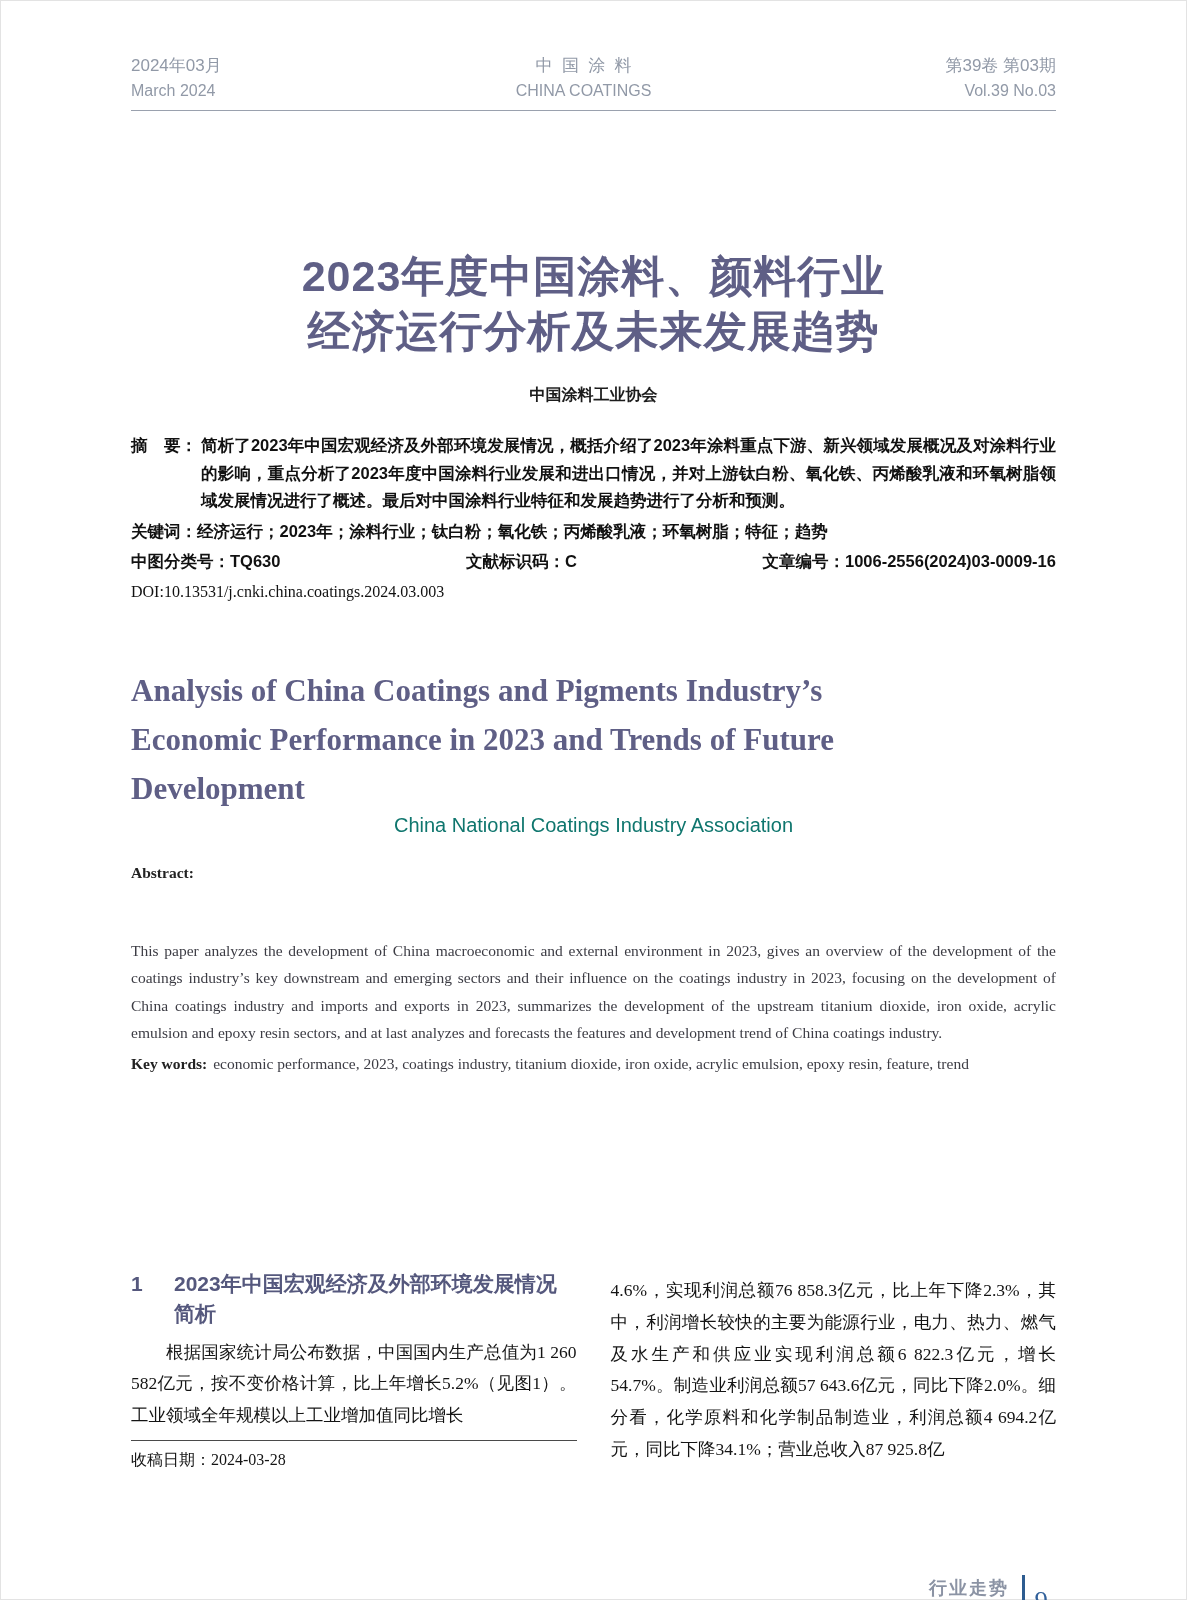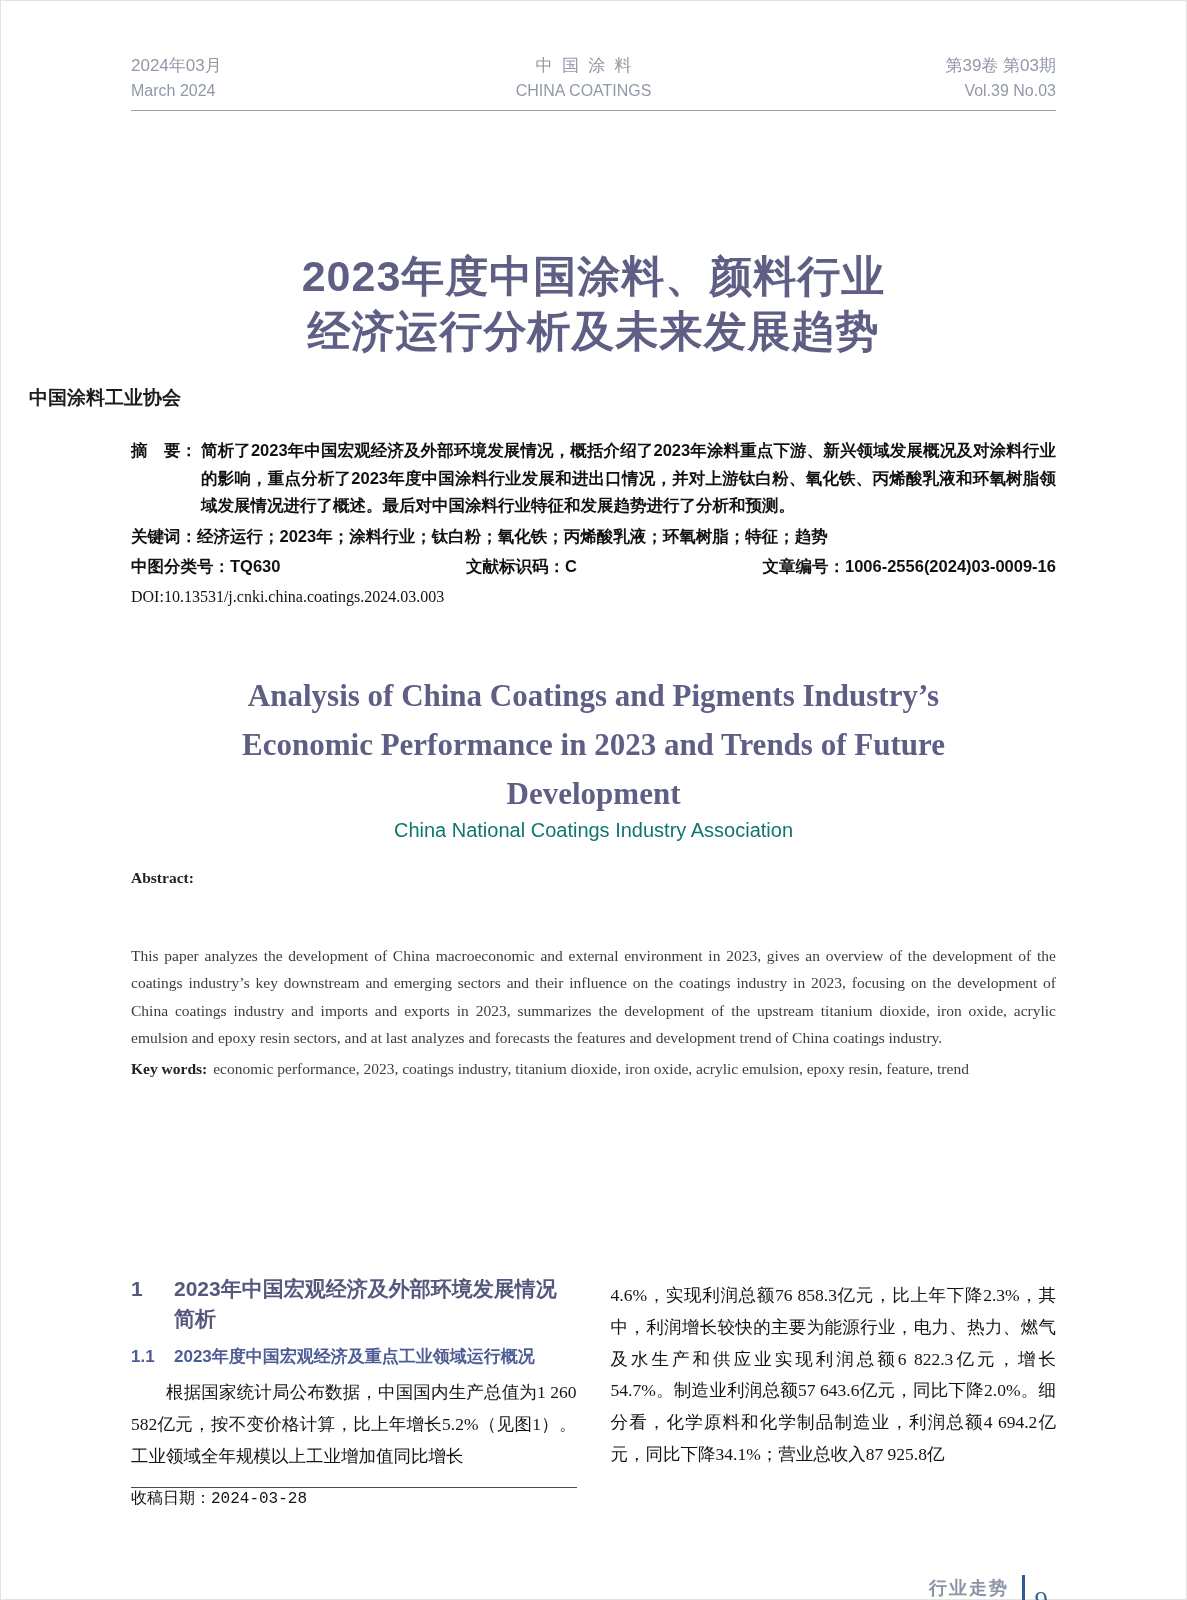--- a/index.html
+++ b/index.html
@@ -21,42 +21,42 @@
   .runhead .en{font-size:16px;}
   .runhead .c-center{text-align:center;}
   .runhead .c-center .cn{letter-spacing:0.55em;margin-right:-0.55em;}
   .runhead .c-right{text-align:right;}
   .head-rule{margin:6px 130px 0 130px;border-top:1.5px solid #9aa1ae;}
   
   .cn-title{
     margin:138px 130px 0 130px;text-align:center;
     font-size:43px;font-weight:700;color:#5f5f86;line-height:1.28;letter-spacing:1px;
   }
-  .cn-author{margin-top:26px;text-align:left;font-size:19px;font-weight:700;color:#1c1c1c;margin-left:28px;}
+  .cn-author{margin-top:26px;text-align:center;font-size:16px;font-weight:700;color:#1c1c1c;}
   
   .abs-cn{
     display:flex;margin:26px 130px 0 130px;
     font-size:16.5px;font-weight:700;color:#111;line-height:1.66;
   }
   .abs-cn .label{flex:0 0 70px;white-space:nowrap;}
   .abs-cn .text{flex:1;text-align:justify;}
   .kw-cn{
     margin:4px 130px 0 130px;font-size:16.5px;font-weight:700;color:#111;line-height:1.6;
   }
   .class-row{
     display:flex;justify-content:space-between;
     margin:6px 130px 0 130px;font-size:16.5px;font-weight:700;color:#111;
   }
   .doi-line{
     margin:10px 130px 0 130px;
     font-family:"Liberation Serif",serif;font-size:16px;color:#111;
   }
   
   .en-title{
-    margin:66px 130px 0 130px;text-align:center;
+    margin:66px 130px 0 130px;
     font-family:"Liberation Serif",serif;font-weight:700;
     font-size:31px;color:#5f5f86;line-height:1.58;
   }
   .en-author{text-align:center;font-size:20px;color:#0f766e;}
   .abs-en{
     display:flex;margin:22px 130px 0 130px;
     font-family:"Liberation Serif",serif;font-size:15.5px;color:#3c3c44;line-height:1.78;flex-direction:column;
   }
   .abs-en .label{flex:0 0 78px;font-weight:700;color:#222;white-space:nowrap;}
   .abs-en .text{flex:1;text-align:justify;}
@@ -79,22 +79,22 @@
   }
   .sec-h2 .num{flex:0 0 43px;}
   .body-cn{
     margin:8px 0 0 0;font-family:"Liberation Serif",serif;
     font-size:17.5px;color:#141414;line-height:1.82;text-align:justify;
   }
   .body-cn.indent{text-indent:2em;}
   .col-right .body-cn{margin-top:6px;}
   
   .received{
-    margin-top:14px;border-top:1.5px solid #4a4a4a;
-    font-family:Liberation Mono, monospace;font-size:16px;color:#141414;width:100%;
+    margin-top:8px;border-top:1.5px solid #4a4a4a;padding-top:9px;
+    font-family:Liberation Serif, serif;font-size:16px;color:#141414;width:100%;
   }
   
   .page-footer{
     position:absolute;top:1574px;right:138px;
     display:flex;align-items:center;
   }
   .pf-labels{text-align:center;margin-right:10px;}
   .pf-cn{font-size:18px;font-weight:700;color:#8b93a4;letter-spacing:2px;}
   .pf-en{font-family:"Liberation Serif",serif;font-size:12.5px;color:#98a0ae;margin-top:2px;}
   .pf-bar{width:3px;height:42px;background:#2d5c90;margin-right:10px;}
@@ -159,24 +159,20 @@
   <div class="kw-en">
     <span class="label">Key words:</span><span>economic performance, 2023, coatings industry, titanium dioxide, iron oxide, acrylic emulsion, epoxy resin, feature, trend</span>
   </div>
 
   <div class="columns">
     <div class="col col-left">
       <div class="sec-h1">
         <span class="num">1</span>
         <span class="txt">2023年中国宏观经济及外部环境发展情况简析</span>
       </div>
-      <div class="sec-h2">
-        <span class="num">1.1</span>
-        <span class="txt">2023年度中国宏观经济及重点工业领域运行概况</span>
-      </div>
       <p class="body-cn indent">根据国家统计局公布数据，中国国内生产总值为1 260 582亿元，按不变价格计算，比上年增长5.2%（见图1）。工业领域全年规模以上工业增加值同比增长</p>
       <div class="received">收稿日期：2024-03-28</div>
     </div>
     <div class="col col-right">
       <p class="body-cn">4.6%，实现利润总额76 858.3亿元，比上年下降2.3%，其中，利润增长较快的主要为能源行业，电力、热力、燃气及水生产和供应业实现利润总额6 822.3亿元，增长54.7%。制造业利润总额57 643.6亿元，同比下降2.0%。细分看，化学原料和化学制品制造业，利润总额4 694.2亿元，同比下降34.1%；营业总收入87 925.8亿</p>
     </div>
   </div>
 
   <div class="page-footer">
     <div class="pf-labels">

